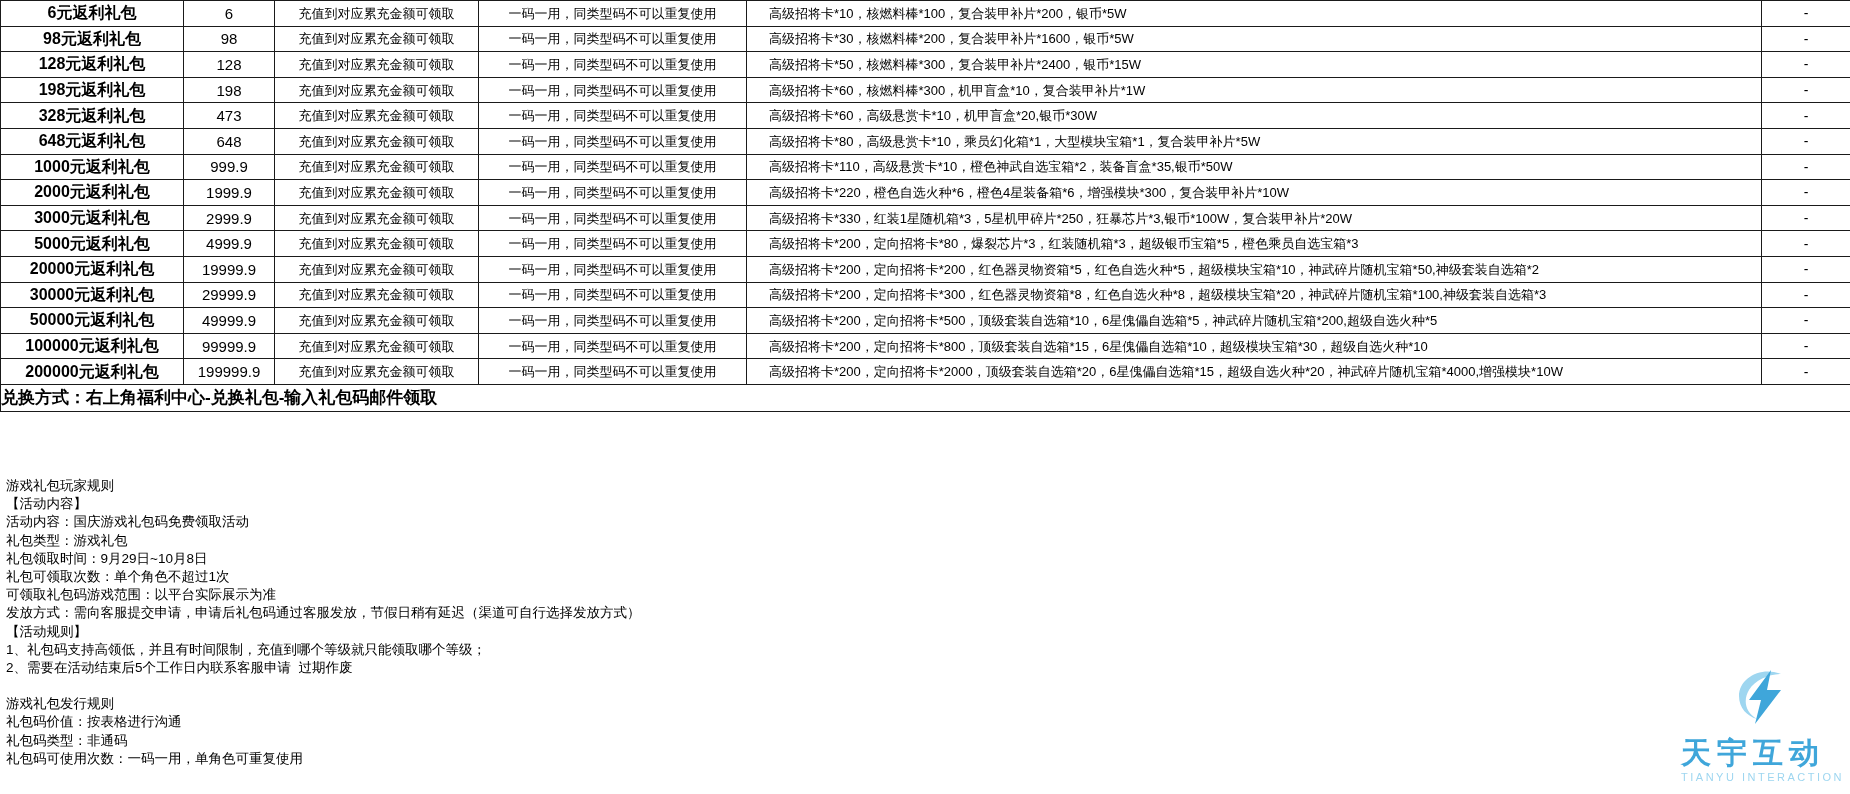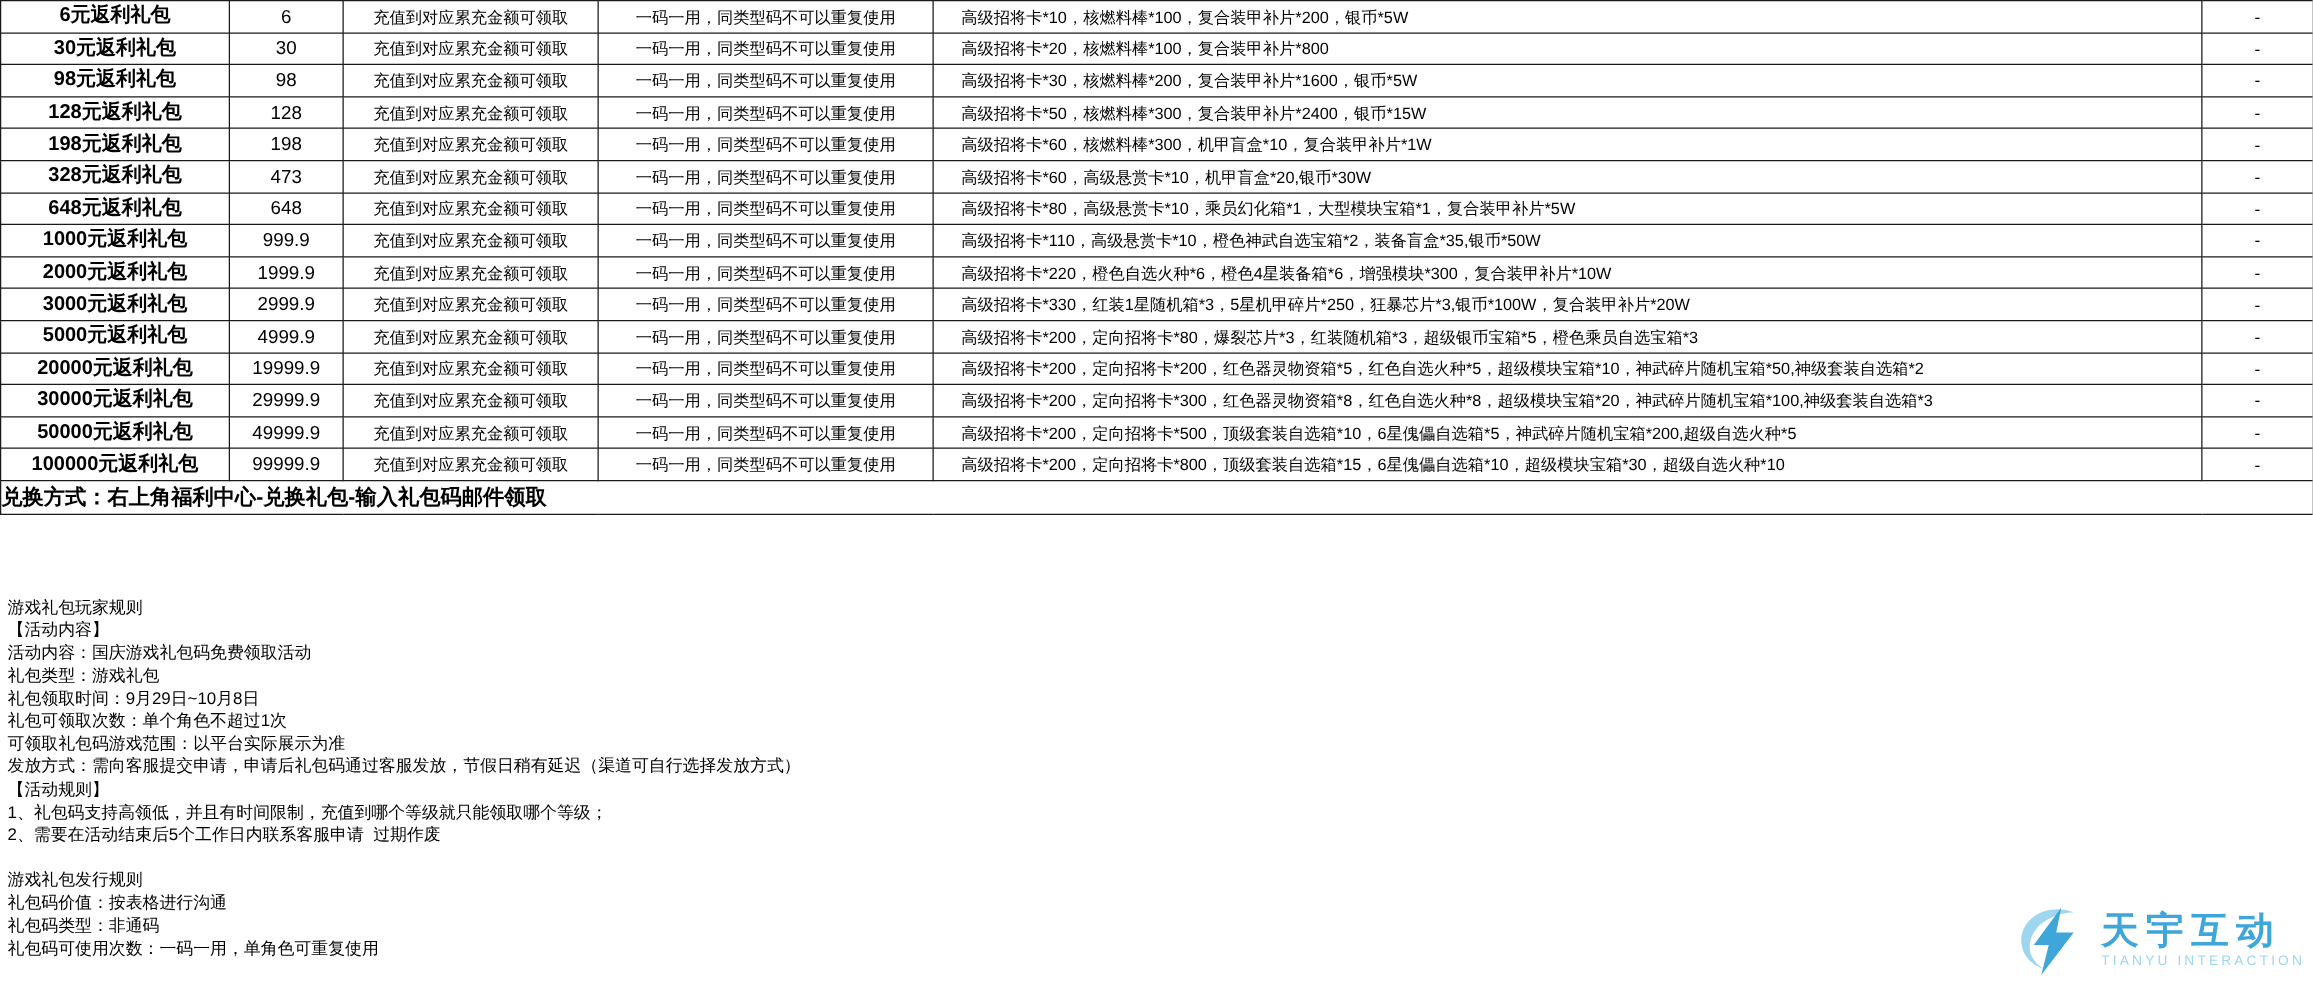--- a/index.html
+++ b/index.html
@@ -30,21 +30,21 @@
     font-size:17px;font-weight:bold;text-align:left;height:26px;
   }
   .rules{
     position:absolute;left:6px;top:477px;
     font-size:13.5px;line-height:18.2px;
     white-space:pre;
   }
   .rule-line{height:18.2px;}
   .logo{
     position:absolute;right:6px;bottom:10px;
-    display:flex;align-items:center;gap:8px;
+    display:flex;align-items:center;gap:8px;flex-direction:column;
   }
   .logo-icon{width:64px;height:64px;flex:0 0 auto;}
   .logo-text{display:flex;flex-direction:column;align-items:flex-start;}
   .logo-cn{
     font-size:30px;font-weight:bold;letter-spacing:6px;line-height:1.1;
   }
   .logo-en{
     font-size:11px;letter-spacing:2.5px;line-height:1.2;margin-top:2px;
   }
 </style>
@@ -64,28 +64,20 @@
     <tbody id="table-body">
         <tr>
     <td class="c-name">6元返利礼包</td>
     <td class="c-amount">6</td>
     <td class="c-claim">充值到对应累充金额可领取</td>
     <td class="c-usage">一码一用，同类型码不可以重复使用</td>
     <td class="c-rewards">高级招将卡*10，核燃料棒*100，复合装甲补片*200，银币*5W</td>
     <td class="c-note">-</td>
   </tr>
         <tr>
-    <td class="c-name">30元返利礼包</td>
-    <td class="c-amount">30</td>
-    <td class="c-claim">充值到对应累充金额可领取</td>
-    <td class="c-usage">一码一用，同类型码不可以重复使用</td>
-    <td class="c-rewards">高级招将卡*20，核燃料棒*100，复合装甲补片*800</td>
-    <td class="c-note">-</td>
-  </tr>
-        <tr>
     <td class="c-name">98元返利礼包</td>
     <td class="c-amount">98</td>
     <td class="c-claim">充值到对应累充金额可领取</td>
     <td class="c-usage">一码一用，同类型码不可以重复使用</td>
     <td class="c-rewards">高级招将卡*30，核燃料棒*200，复合装甲补片*1600，银币*5W</td>
     <td class="c-note">-</td>
   </tr>
         <tr>
     <td class="c-name">128元返利礼包</td>
     <td class="c-amount">128</td>
@@ -173,20 +165,28 @@
     <td class="c-usage">一码一用，同类型码不可以重复使用</td>
     <td class="c-rewards">高级招将卡*200，定向招将卡*500，顶级套装自选箱*10，6星傀儡自选箱*5，神武碎片随机宝箱*200,超级自选火种*5</td>
     <td class="c-note">-</td>
   </tr>
         <tr>
     <td class="c-name">100000元返利礼包</td>
     <td class="c-amount">99999.9</td>
     <td class="c-claim">充值到对应累充金额可领取</td>
     <td class="c-usage">一码一用，同类型码不可以重复使用</td>
     <td class="c-rewards">高级招将卡*200，定向招将卡*800，顶级套装自选箱*15，6星傀儡自选箱*10，超级模块宝箱*30，超级自选火种*10</td>
+    <td class="c-note">-</td>
+  </tr>
+        <tr>
+    <td class="c-name">200000元返利礼包</td>
+    <td class="c-amount">199999.9</td>
+    <td class="c-claim">充值到对应累充金额可领取</td>
+    <td class="c-usage">一码一用，同类型码不可以重复使用</td>
+    <td class="c-rewards">高级招将卡*200，定向招将卡*2000，顶级套装自选箱*20，6星傀儡自选箱*15，超级自选火种*20，神武碎片随机宝箱*4000,增强模块*10W</td>
     <td class="c-note">-</td>
   </tr>
       </tbody>
     <tbody>
       <tr>
         <td class="c-exchange" colspan="6">兑换方式：右上角福利中心-兑换礼包-输入礼包码邮件领取</td>
       </tr>
     </tbody>
   </table>
 </div>

